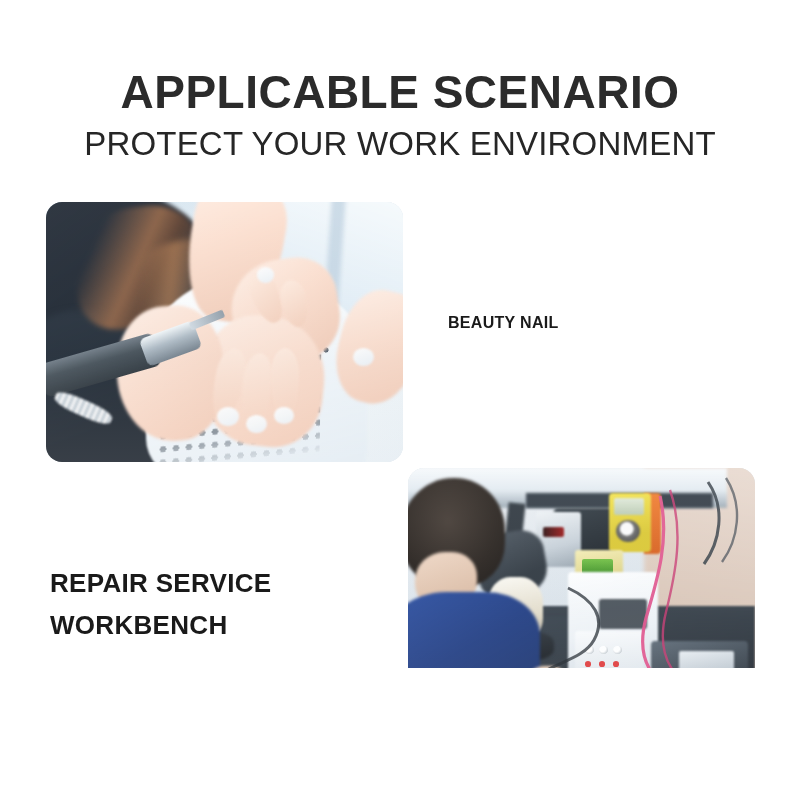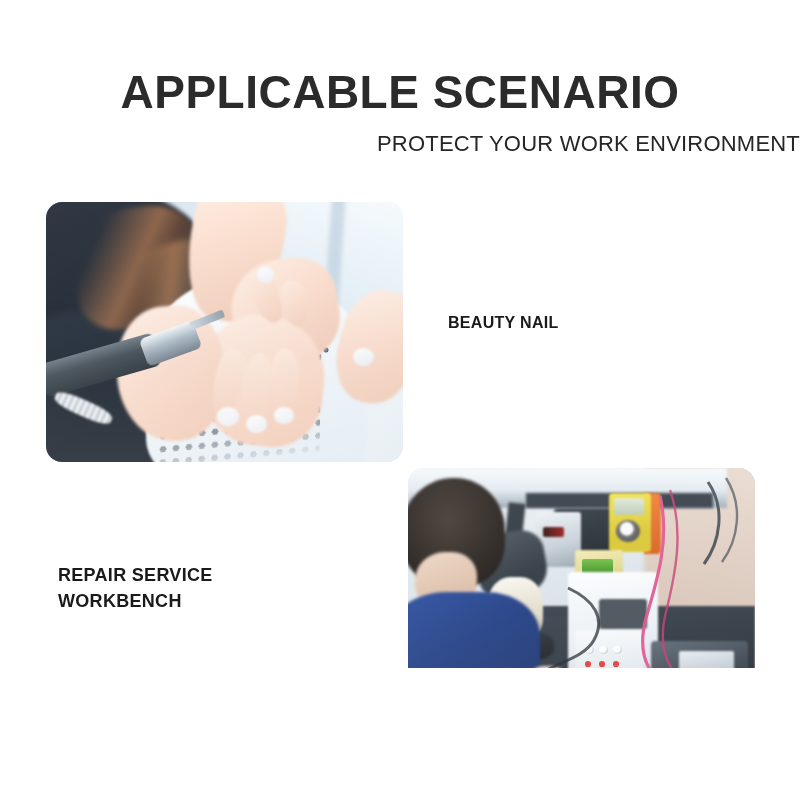--- a/index.html
+++ b/index.html
@@ -31,22 +31,22 @@
     font-weight: bold;
     letter-spacing: 0.5px;
     color: #2b2b2b;
     white-space: nowrap;
   }
   .subtitle {
     position: absolute;
     left: 0;
     top: 124px;
     width: 800px;
-    text-align: right;
-    font-size: 22px;
+    text-align: center;
+    font-size: 33px;
     line-height: 40px;
     font-weight: normal;
     letter-spacing: 0.2px;
     color: #262626;
     white-space: nowrap;
   }
 
   
   .photo {
     position: absolute;
@@ -487,24 +487,24 @@
     letter-spacing: 0.3px;
     white-space: pre-line;
   }
   .caption-beauty {
     left: 448px;
     top: 308px;
     font-size: 16px;
     line-height: 30px;
   }
   .caption-repair {
-    left: 58px;
+    left: 50px;
     top: 562px;
-    font-size: 18px;
-    line-height: 26px;
+    font-size: 26px;
+    line-height: 42px;
   }
 </style>
 </head>
 <body>
 
 <div class="page">
 
   <div class="title">APPLICABLE SCENARIO</div>
   <div class="subtitle">PROTECT YOUR WORK ENVIRONMENT</div>
 

